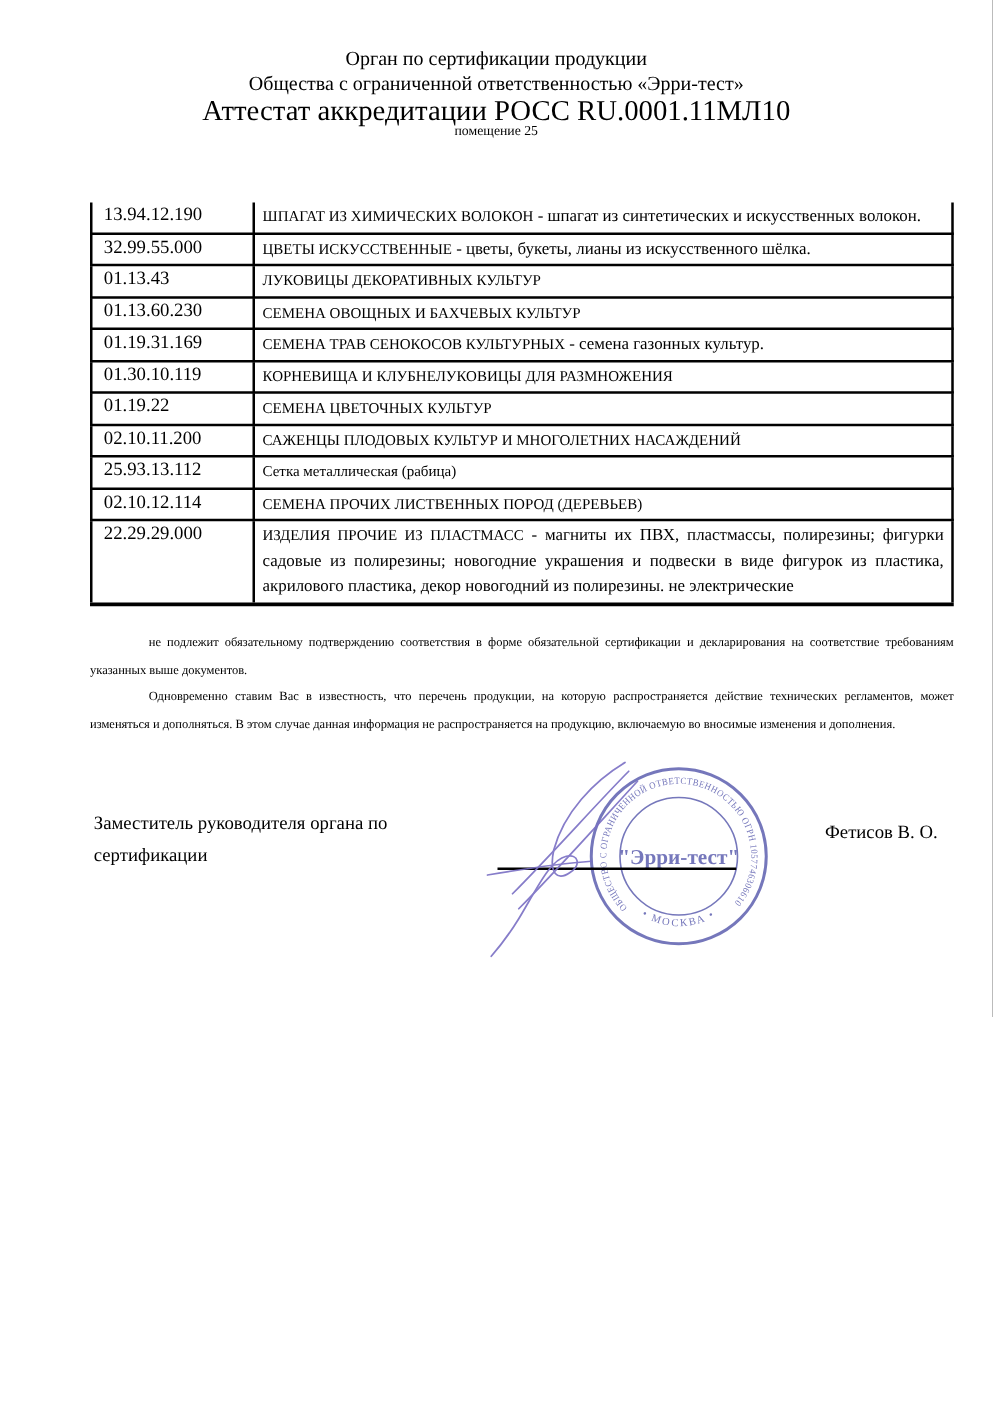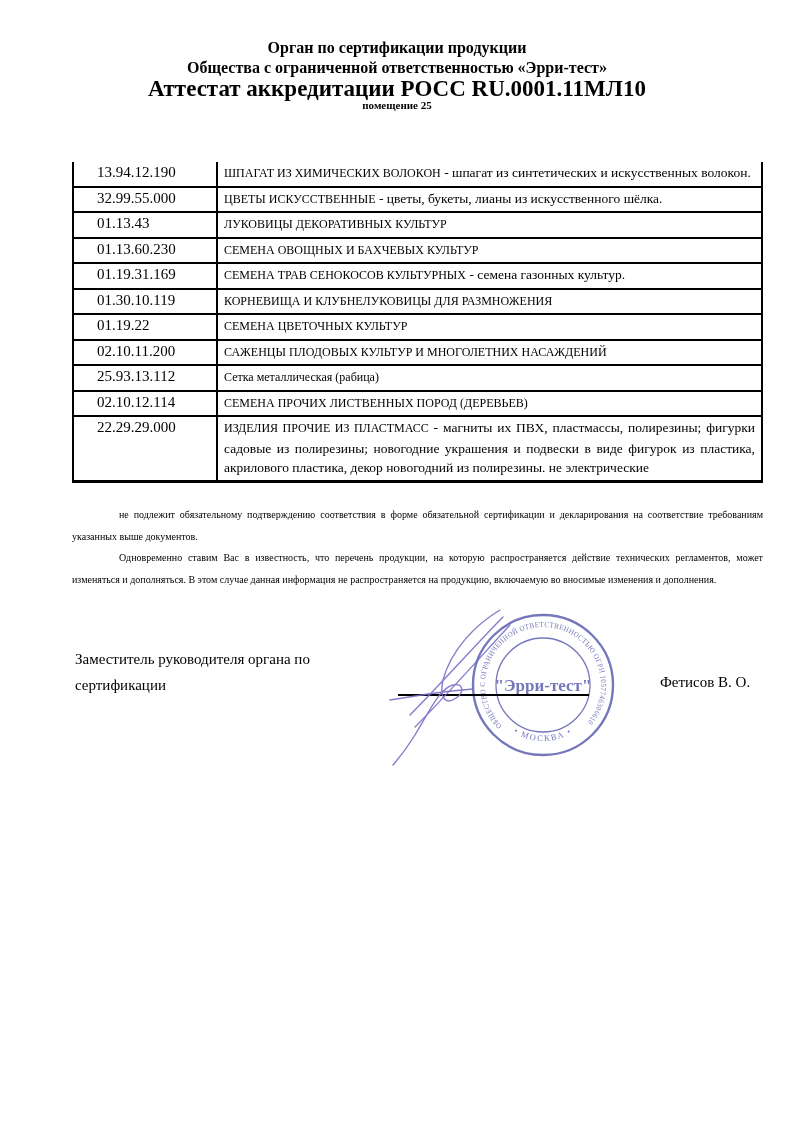--- a/index.html
+++ b/index.html
@@ -3,51 +3,51 @@
 <meta charset="utf-8">
 <style>
   html,body{margin:0;padding:0;background:#888;}
   .page{
     position:relative; width:794px; height:1123px; margin:0 auto;
     background:#fff; color:#000;
     font-family:"Liberation Serif","DejaVu Serif",serif;
     overflow:hidden;
   }
   
-  .header{position:absolute;top:38px;left:0;right:0;text-align:center;font-weight:bold;}
+  .header{position:absolute;top:38px;left:0;right:0;text-align:center;}
   .h-line1,.h-line2{font-size:16px;line-height:20px;}
   .h-line3{font-size:23px;line-height:21px;}
   .h-addr{font-size:11px;line-height:13px;}
   
   .doc-table{
     position:absolute; top:162px; left:72px; width:691px;
     border-collapse:collapse; table-layout:fixed;
   }
   .doc-table td{
     border:2px solid #000; vertical-align:top;
     padding:1px 6px 2px 6px; font-size:15px; line-height:19.5px;
   }
   .doc-table tr:first-child td{border-top:0;}
   .doc-table tr:last-child td{border-bottom:3px solid #000;}
-  .doc-table td.code{width:113px; padding-left:23px;}
+  .doc-table td.code{width:113px; padding-left:9px;}
   .doc-table td.desc{text-align:justify;}
   .t-title{font-size:12px;}
   .t-desc{font-size:13.5px;}
   
   .bodytext{
     position:absolute; top:504px; left:72px; width:691px;
     font-size:10px; line-height:21.5px; text-align:justify;
   }
   .bodytext p{margin:0; text-indent:47px;}
   
   .sig-role{position:absolute; left:75px; top:646px; width:310px;
     font-size:15px; line-height:26px;}
   .sig-line{position:absolute; left:398px; top:694px; width:191px; height:2px;
     background:#000; z-index:3;}
-  .sig-name{position:absolute; left:660px; top:674px; font-size:15px; z-index:3;}
+  .sig-name{position:absolute; left:660px; top:658px; font-size:15px; z-index:3;}
   .stamp{position:absolute; left:469px; top:611px; width:148px; height:148px;
     z-index:2; opacity:.88;}
   .autograph{position:absolute; left:385px; top:595px; width:175px; height:175px;
     z-index:4; opacity:.9;}
 </style>
 </head>
 <body>
 
 <div class="page">
 

